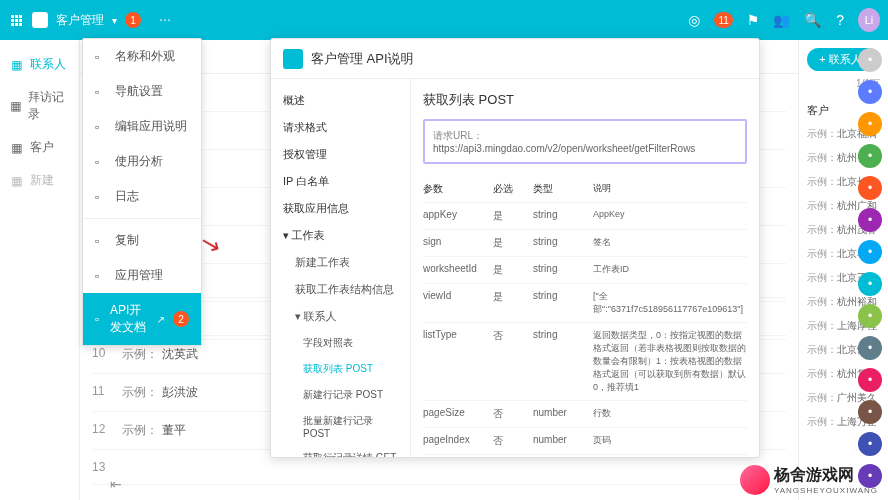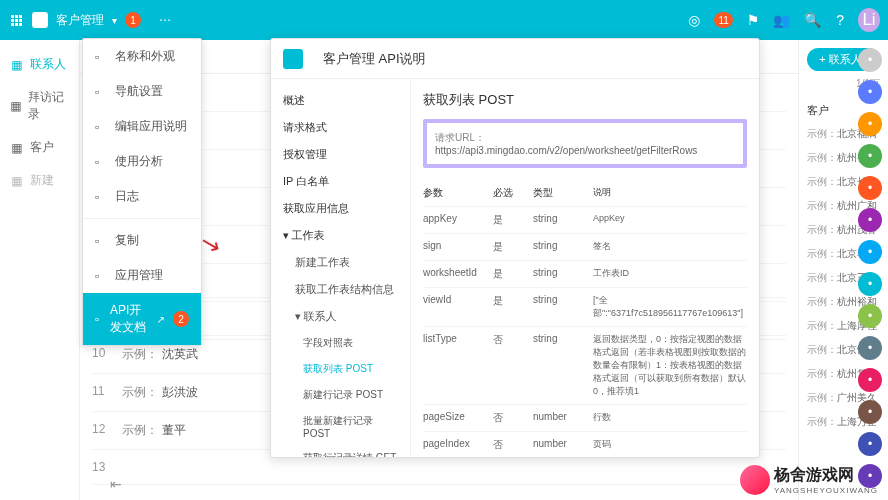--- a/index.html
+++ b/index.html
@@ -7,54 +7,54 @@
 .topbar{height:40px;background:#00bcd4;display:flex;align-items:center;padding:0 8px;color:#fff}
 .top-left{display:flex;align-items:center;gap:8px}
 .top-icon{width:16px;height:16px;display:inline-flex;align-items:center;justify-content:center}
 .apps-icon{display:grid;grid-template-columns:repeat(3,3px);grid-template-rows:repeat(3,3px);gap:1px}
 .apps-icon span{background:#fff;width:3px;height:3px}
 .cloud-logo{width:16px;height:16px;background:#fff;border-radius:3px;display:inline-block}
 .chev-down{font-size:10px}
 .badge-red{background:#ff5722;color:#fff;border-radius:50%;min-width:16px;height:16px;display:inline-flex;align-items:center;justify-content:center;font-size:10px;padding:0 4px}
 .top-right{margin-left:auto;display:flex;align-items:center;gap:14px}
 .top-right .icn{color:#fff;font-size:14px;cursor:pointer}
-.avatar{width:22px;height:24px;border-radius:50%;background:#c8a8e8;color:#fff;display:flex;align-items:center;justify-content:center;font-size:17px}
+.avatar{width:22px;height:24px;border-radius:50%;background:#c8a8e8;color:#fff;display:flex;align-items:center;justify-content:center;font-size:11px}
 .dots{color:#fff;padding:0 10px}
 .main{display:flex;height:calc(100% - 40px);position:relative}
 .left-nav{width:80px;background:#fff;border-right:1px solid #eee;padding:8px 0}
 .nav-item{display:flex;align-items:center;gap:6px;padding:8px 10px;font-size:12px;color:#666;cursor:pointer}
 .nav-item.active{color:#00bcd4}
 .nav-icon{width:14px;height:14px;display:inline-flex;align-items:center;justify-content:center}
 .content{flex:1;background:#fff;position:relative}
 .tabbar{height:34px;border-bottom:1px solid #eee;display:flex;align-items:center;padding:0 12px}
 .tab{padding:0 8px;height:100%;display:flex;align-items:center;color:#00bcd4;border-bottom:2px solid #00bcd4;font-size:12px}
 .table{padding:0 12px}
 .trow{display:flex;padding:10px 0;border-bottom:1px solid #f3f3f3;font-size:12px;color:#555}
 .trow .idx{width:30px;color:#999}
 .trow .nm{flex:1}
 .trow .ex{color:#888;margin-right:4px}
 .dropdown{position:absolute;left:82px;top:38px;width:120px;background:#fff;border:1px solid #e0e0e0;border-radius:2px;box-shadow:0 2px 8px rgba(0,0,0,.15);z-index:100}
 .dd-item{display:flex;align-items:center;gap:8px;padding:9px 12px;font-size:12px;color:#555;cursor:pointer}
 .dd-item.active{background:#00bcd4;color:#fff}
 .dd-item .ext{font-size:10px}
 .dd-sep{height:1px;background:#eee;margin:4px 0}
 .doc-panel{position:absolute;left:270px;top:38px;width:490px;height:420px;background:#fff;border:1px solid #e0e0e0;border-radius:3px;box-shadow:0 2px 12px rgba(0,0,0,.15);z-index:90;display:flex;flex-direction:column;overflow:hidden}
-.doc-header{height:40px;display:flex;align-items:center;gap:20px;padding:0 12px;border-bottom:1px solid #eee}
+.doc-header{height:40px;display:flex;align-items:center;gap:8px;padding:0 12px;border-bottom:1px solid #eee}
 .doc-logo{width:20px;height:20px;background:#00bcd4;border-radius:3px}
 .doc-title{font-size:13px;font-weight:500}
 .doc-body{flex:1;display:flex;overflow:hidden}
 .doc-sidebar{width:140px;border-right:1px solid #eee;overflow-y:auto;padding:8px 0}
 .ds-item{padding:6px 12px;font-size:11px;color:#555;cursor:pointer}
 .ds-item.bold{font-weight:400;color:#333}
 .ds-item.sub{padding-left:24px}
 .ds-item.sub2{padding-left:32px;font-size:10px}
 .ds-item.active{color:#00bcd4}
 .doc-content{flex:1;padding:12px;overflow-y:auto}
 .doc-h{font-size:13px;font-weight:500;margin-bottom:10px}
-.url-box{border:4px solid #c4b5fd;padding:8px;font-size:10px;color:#666;margin-bottom:12px;border-radius:2px}
+.url-box{border:2px solid #c4b5fd;padding:8px;font-size:10px;color:#666;margin-bottom:12px;border-radius:2px}
 .url-lab{color:#888;margin-right:4px}
 .ptable{width:100%;font-size:10px}
 .phead{display:flex;font-weight:400;padding:6px 0;color:#333}
 .prow{display:flex;padding:6px 0;border-top:1px solid #f3f3f3;color:#666}
 .pc1{width:70px}
 .pc2{width:40px}
 .pc3{width:60px}
 .pc4{flex:1;font-size:9px}
 .right-panel{width:90px;background:#fff;border-left:1px solid #eee;padding:8px}
 .rp-btn{background:#00bcd4;color:#fff;border-radius:12px;padding:4px 8px;font-size:11px;text-align:center;margin-bottom:6px}

